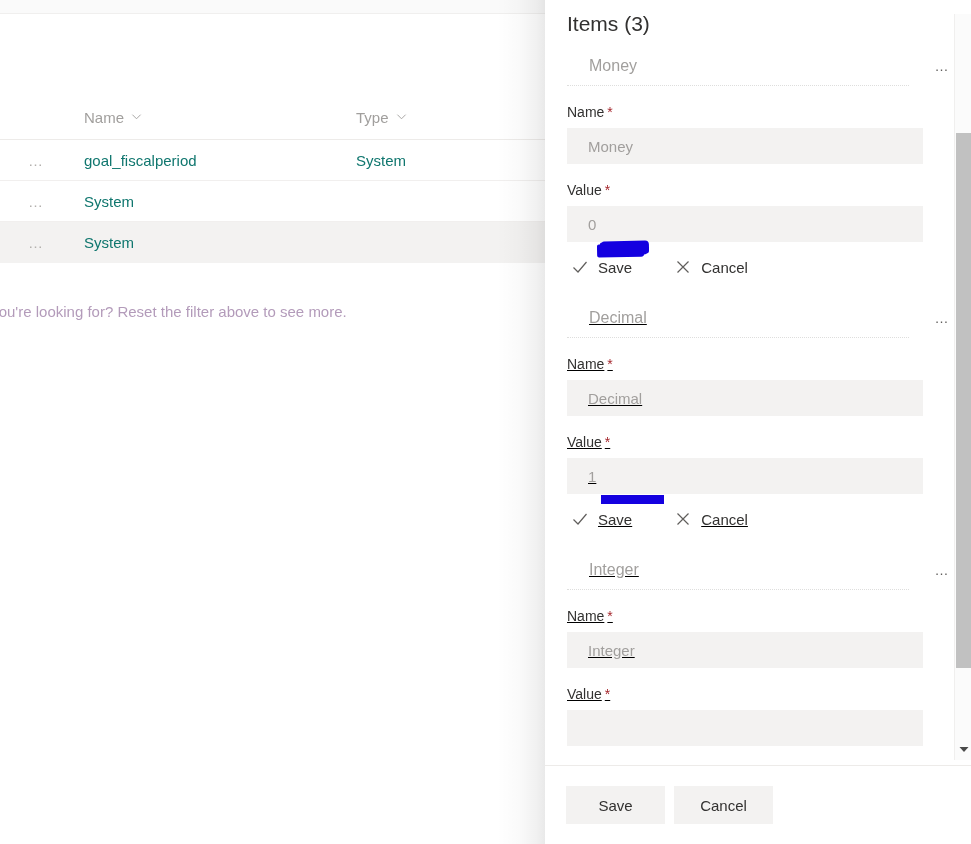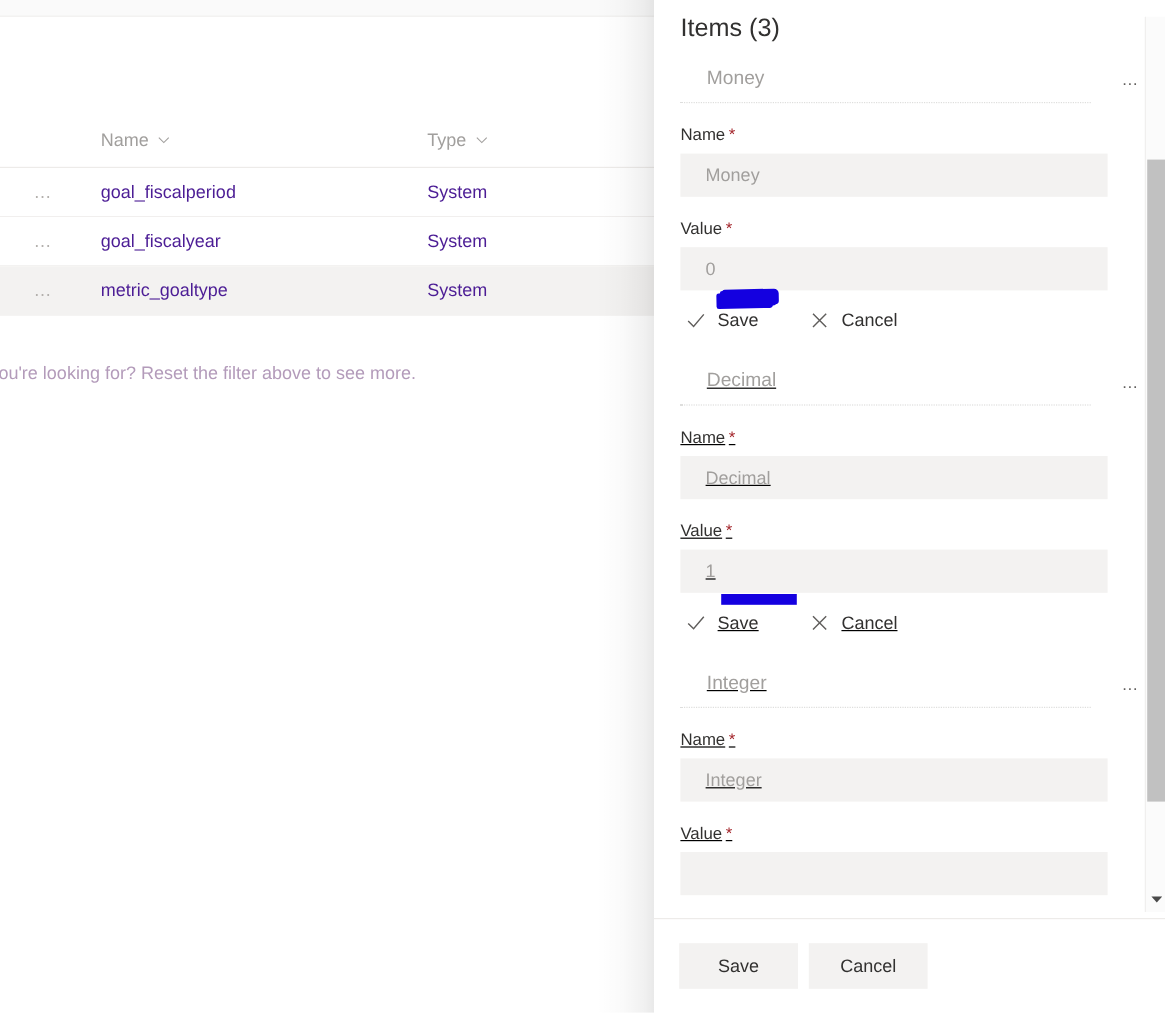--- a/index.html
+++ b/index.html
@@ -34,21 +34,21 @@
     display:inline-block; margin-left:7px; width:11px; height:11px;
     position:relative; top:-1px;
   }
   .chev svg { display:block; }
   .grid-row {
     display:flex; align-items:center; height:41px;
     border-bottom:1px solid #f1efee; background:#ffffff;
   }
   .grid-row.selected { background:#f3f2f1; border-bottom-color:#f3f2f1; }
   .grid-row .c-name, .grid-row .c-type {
-    color:#4c1d95; font-size:15px;
+    color:#0f766e; font-size:15px;
   }
   .row-more {
     color:#b3b0ad; font-size:15px; letter-spacing:2px; line-height:1;
     cursor:pointer; user-select:none;
   }
   #empty-msg {
     position:absolute; left:0; top:303px; width:560px;
     color:#b39bba; font-size:15px; white-space:nowrap;
     margin-left:-28px;
   }
@@ -186,29 +186,27 @@
           <span class="row-more">…</span>
         </div>
         <div class="cell c-name">goal_fiscalperiod</div>
         <div class="cell c-type">System</div>
       </div>
 
       <div class="grid-row">
         <div class="cell c-ellipsis">
           <span class="row-more">…</span>
         </div>
-        <div class="cell c-name">goal_fiscalyear</div>
         <div class="cell c-type">System</div>
       </div>
 
       <div class="grid-row selected">
         <div class="cell c-ellipsis">
           <span class="row-more">…</span>
         </div>
-        <div class="cell c-name">metric_goaltype</div>
         <div class="cell c-type">System</div>
       </div>
 
     </div>
 
     <div id="empty-msg">… you're looking for? Reset the filter above to see more.</div>
   </div>
 
   <div id="panel-shadow"></div>
 

